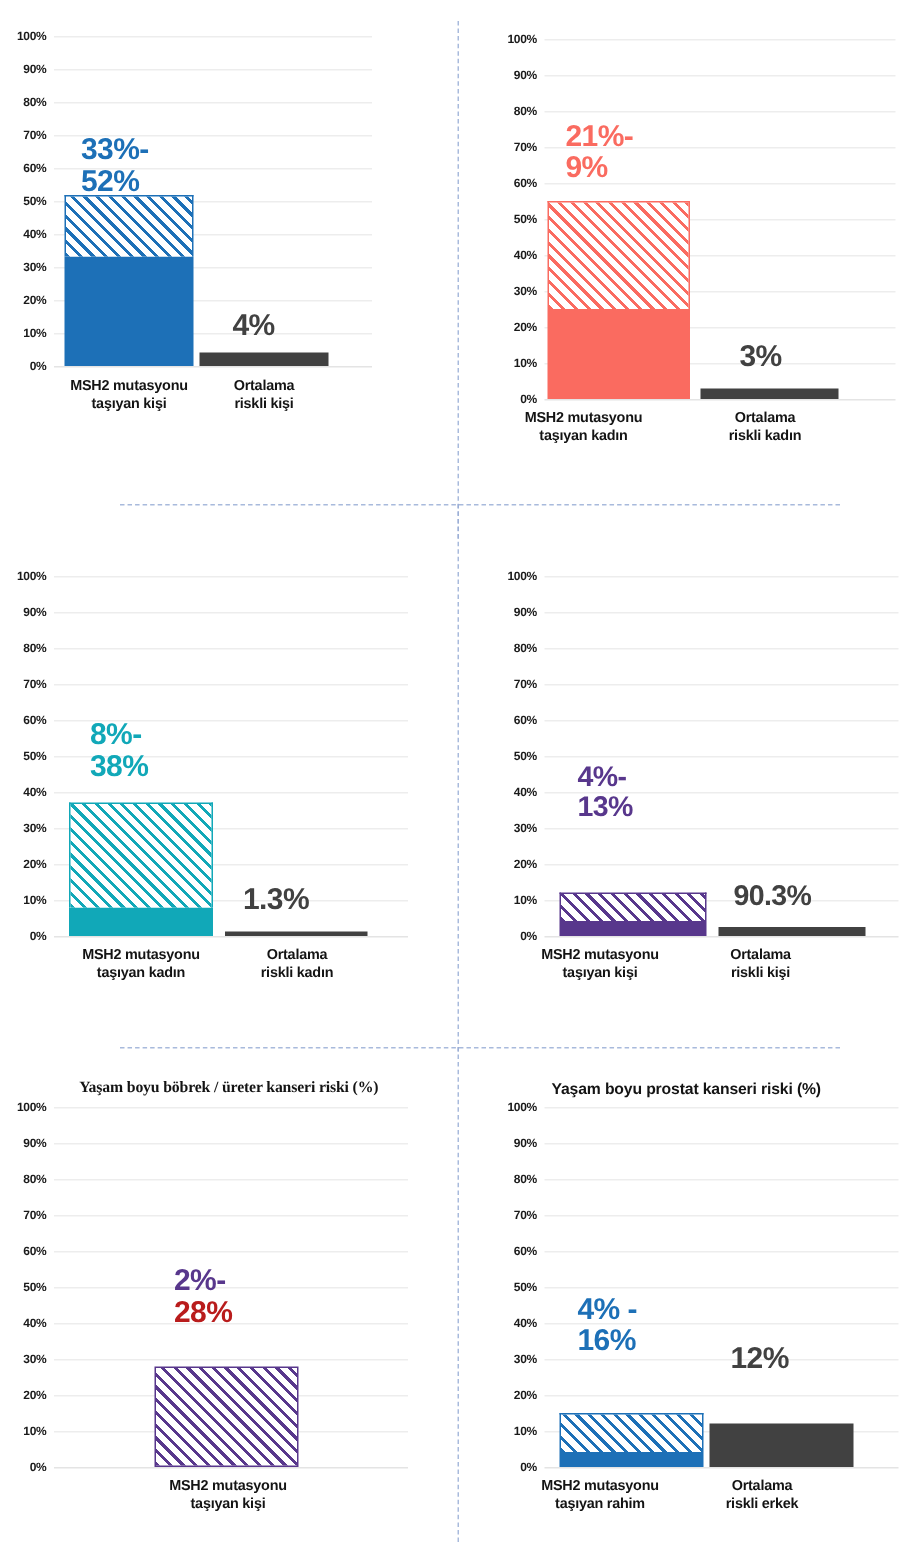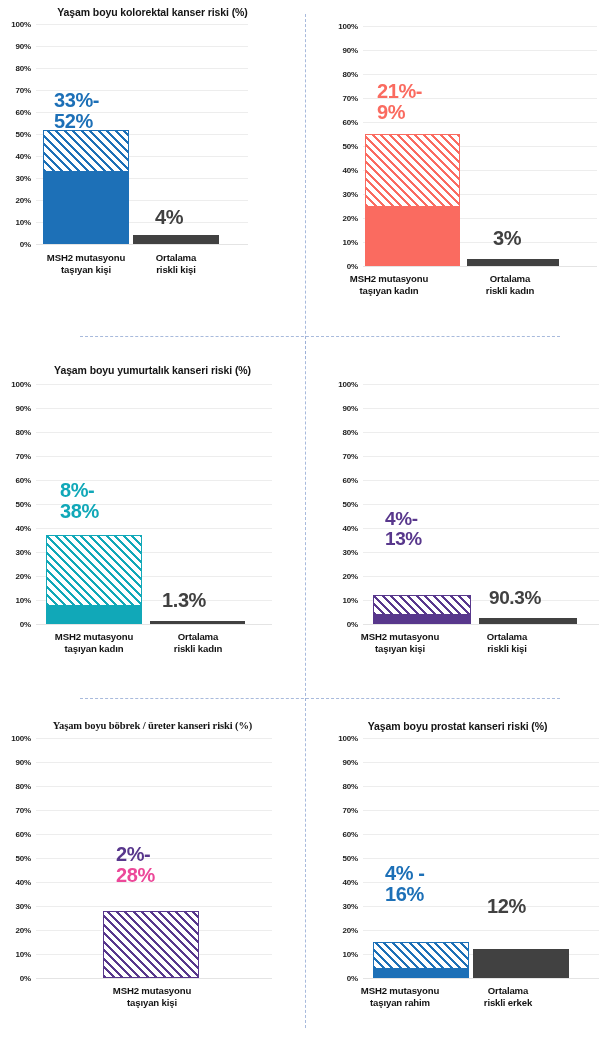--- a/index.html
+++ b/index.html
@@ -125,21 +125,20 @@
 
 <div class="panel-grid">
 
   <div class="div-h" style="left:80px; top:336px; width:480px;"></div>
   <div class="div-h" style="left:80px; top:698px; width:480px;"></div>
   <div class="div-v" style="left:305px; top:14px; height:345px;"></div>
   <div class="div-v" style="left:305px; top:336px; height:365px;"></div>
   <div class="div-v" style="left:305px; top:698px; height:330px;"></div>
 
   <div class="panel" style="left:0px; top:0px; width:305px; height:336px;">
-    <div class="chart-title" style="top:6px;">Yaşam boyu kolorektal kanser riski (%)</div>
     <div class="plot" style="left:0px; top:24px; width:248px; height:220px;">
       <div class="yaxis" style="left:0px;">
         <div class="ytick" style="top:0%;">100%</div>
         <div class="ytick" style="top:10%;">90%</div>
         <div class="ytick" style="top:20%;">80%</div>
         <div class="ytick" style="top:30%;">70%</div>
         <div class="ytick" style="top:40%;">60%</div>
         <div class="ytick" style="top:50%;">50%</div>
         <div class="ytick" style="top:60%;">40%</div>
         <div class="ytick" style="top:70%;">30%</div>
@@ -228,21 +227,20 @@
       <div>MSH2 mutasyonu</div>
       <div>taşıyan kadın</div>
     </div>
     <div class="cat-label" style="left:140px; top:273px; width:130px;">
       <div>Ortalama</div>
       <div>riskli kadın</div>
     </div>
   </div>
 
   <div class="panel" style="left:0px; top:358px; width:305px; height:340px;">
-    <div class="chart-title" style="top:6px;">Yaşam boyu yumurtalık kanseri riski (%)</div>
     <div class="plot" style="left:0px; top:26px; width:272px; height:240px;">
       <div class="yaxis" style="left:0px;">
         <div class="ytick" style="top:0%;">100%</div>
         <div class="ytick" style="top:10%;">90%</div>
         <div class="ytick" style="top:20%;">80%</div>
         <div class="ytick" style="top:30%;">70%</div>
         <div class="ytick" style="top:40%;">60%</div>
         <div class="ytick" style="top:50%;">50%</div>
         <div class="ytick" style="top:60%;">40%</div>
         <div class="ytick" style="top:70%;">30%</div>
@@ -362,21 +360,21 @@
         <div class="gridline" style="top:70%;"></div>
         <div class="gridline" style="top:80%;"></div>
         <div class="gridline" style="top:90%;"></div>
         <div class="gridline zero" style="top:100%;"></div>
       </div>
       <div class="bar" style="left:103px; width:96px; bottom:0; height:28%;
                   border:1.8px solid #58378c; box-sizing:border-box;
                   background:repeating-linear-gradient(45deg,#58378c 0 2px,#ffffff 2px 6px);"></div>
       <div class="value-label" style="left:116px; top:44%;">
         <div style="color:#58378c;">2%-</div>
-        <div style="color:#ec4899;">28%</div>
+        <div style="color:#b91c1c;">28%</div>
       </div>
     </div>
     <div class="cat-label" style="left:84px; top:285px; width:136px;">
       <div>MSH2 mutasyonu</div>
       <div>taşıyan kişi</div>
     </div>
   </div>
 
   <div class="panel" style="left:305px; top:700px; width:305px; height:338px;">
     <div class="chart-title" style="top:20px;">Yaşam boyu prostat kanseri riski (%)</div>

